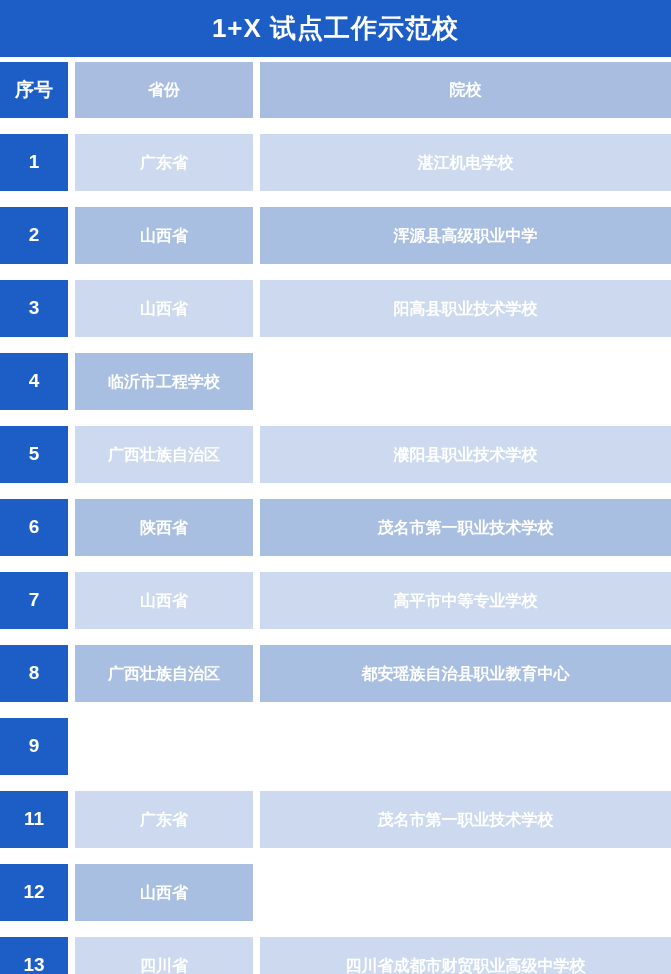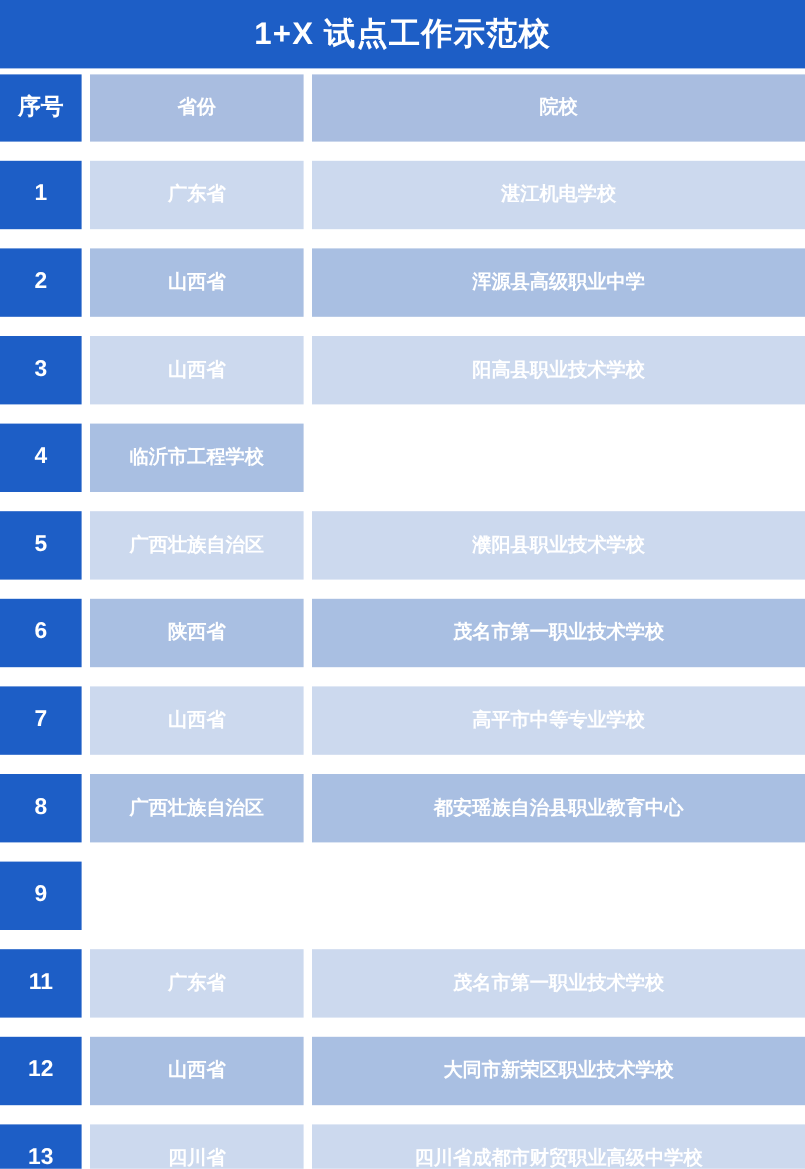--- a/index.html
+++ b/index.html
@@ -111,21 +111,20 @@
 
     <div class="row r-odd">
       <div class="cell num">11</div>
       <div class="cell data">广东省</div>
       <div class="cell data">茂名市第一职业技术学校</div>
     </div>
 
     <div class="row r-even">
       <div class="cell num">12</div>
       <div class="cell data">山西省</div>
-      <div class="cell data">大同市新荣区职业技术学校</div>
     </div>
 
     <div class="row r-odd">
       <div class="cell num">13</div>
       <div class="cell data">四川省</div>
       <div class="cell data">四川省成都市财贸职业高级中学校</div>
     </div>
 
     <div class="row r-even">
       <div class="cell num">14</div>

